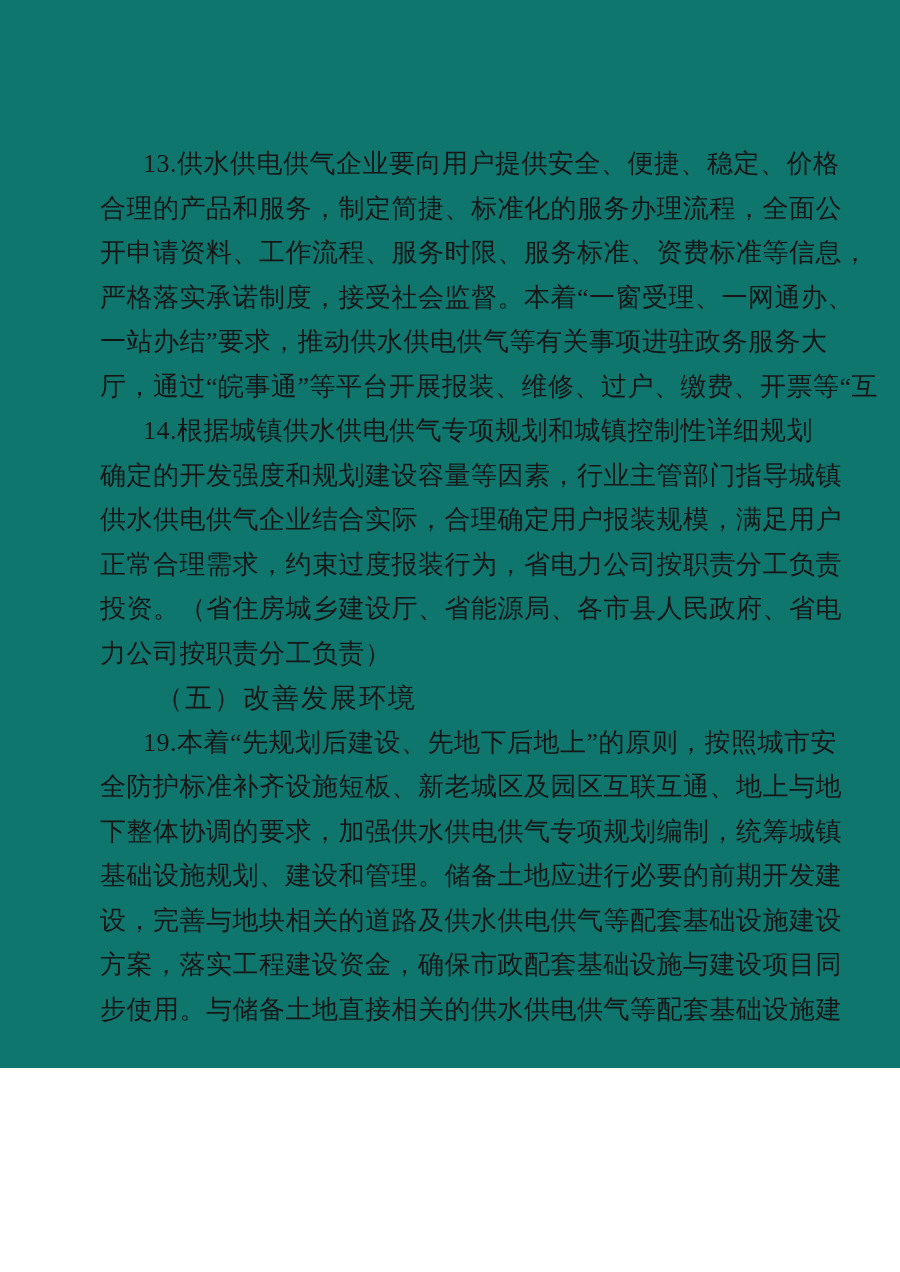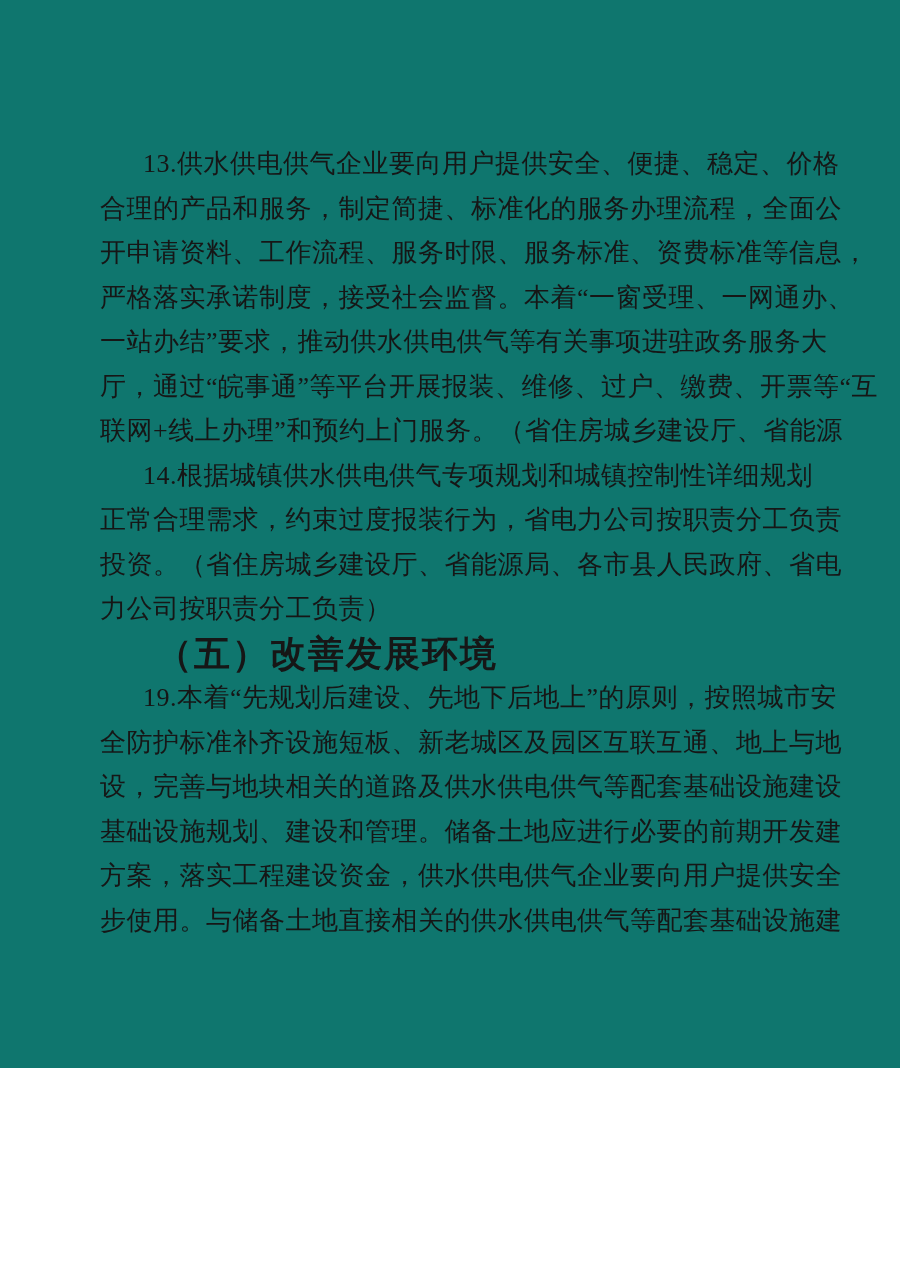--- a/index.html
+++ b/index.html
@@ -37,23 +37,23 @@
     letter-spacing: 0.5px;
   }
   .line.indent {
     padding-left: 43px;
   }
   .line.last {
     text-align-last: left;
     -moz-text-align-last: left;
   }
   .heading-line {
-    font-size: 36px;
+    font-size: 27px;
     line-height: 44.5px;
-    font-weight: bold;
+    font-weight: normal;
     padding-left: 56px;
     white-space: nowrap;
     text-align: right;
     text-align-last: left;
     -moz-text-align-last: left;
     letter-spacing: 2px;
   }
   .footer {
     position: absolute;
     left: 125px;
@@ -70,39 +70,41 @@
 <div class="page">
   <div class="doc-body">
 
     <div class="para">
       <div class="line indent">13.供水供电供气企业要向用户提供安全、便捷、稳定、价格</div>
       <div class="line">合理的产品和服务，制定简捷、标准化的服务办理流程，全面公</div>
       <div class="line">开申请资料、工作流程、服务时限、服务标准、资费标准等信息，</div>
       <div class="line">严格落实承诺制度，接受社会监督。本着“一窗受理、一网通办、</div>
       <div class="line">一站办结”要求，推动供水供电供气等有关事项进驻政务服务大</div>
       <div class="line">厅，通过“皖事通”等平台开展报装、维修、过户、缴费、开票等“互</div>
-      <div class="line">联网+线上办理”和预约上门服务。（省住房城乡建设厅、省能源</div>
     </div>
 
     <div class="para">
       <div class="line indent">14.根据城镇供水供电供气专项规划和城镇控制性详细规划</div>
+      <div class="line">确定的开发强度和规划建设容量等因素，行业主管部门指导城镇</div>
+      <div class="line">供水供电供气企业结合实际，合理确定用户报装规模，满足用户</div>
       <div class="line">正常合理需求，约束过度报装行为，省电力公司按职责分工负责</div>
       <div class="line">投资。（省住房城乡建设厅、省能源局、各市县人民政府、省电</div>
       <div class="line last">力公司按职责分工负责）</div>
     </div>
 
     <div class="para">
       <div class="heading-line">（五）改善发展环境</div>
     </div>
 
     <div class="para">
       <div class="line indent">19.本着“先规划后建设、先地下后地上”的原则，按照城市安</div>
       <div class="line">全防护标准补齐设施短板、新老城区及园区互联互通、地上与地</div>
+      <div class="line">下整体协调的要求，加强供水供电供气专项规划编制，统筹城镇</div>
+      <div class="line">基础设施规划、建设和管理。储备土地应进行必要的前期开发建</div>
       <div class="line">设，完善与地块相关的道路及供水供电供气等配套基础设施建设</div>
-      <div class="line">基础设施规划、建设和管理。储备土地应进行必要的前期开发建</div>
-      <div class="line">方案，落实工程建设资金，供水供电供气企业要向用户提供安全</div>
+      <div class="line">方案，落实工程建设资金，确保市政配套基础设施与建设项目同</div>
       <div class="line">步使用。与储备土地直接相关的供水供电供气等配套基础设施建</div>
     </div>
 
   </div>
 
   <div class="footer">— 8 —</div>
 </div>
 
 </body></html>

